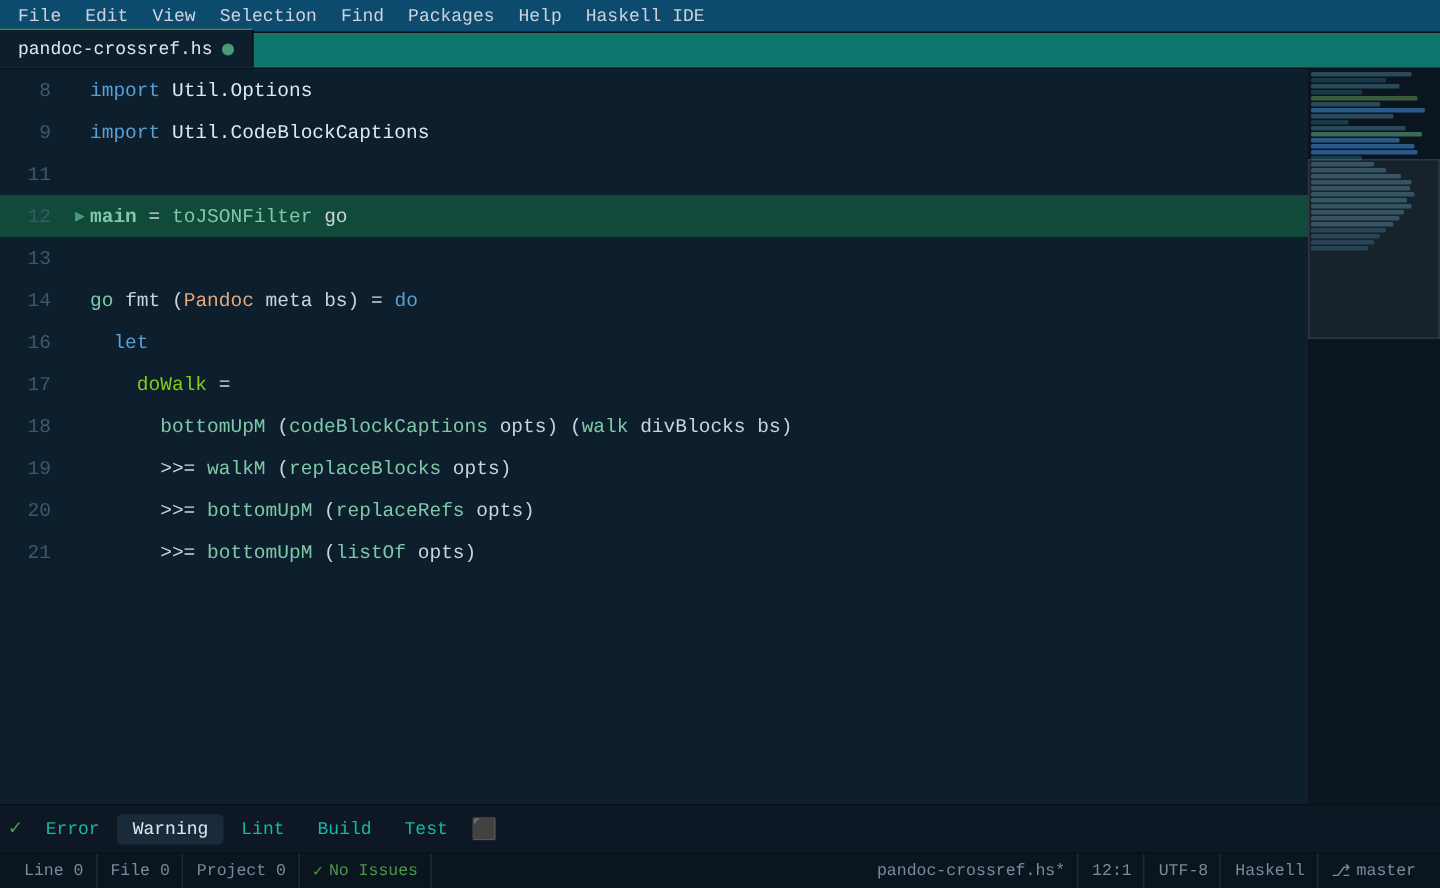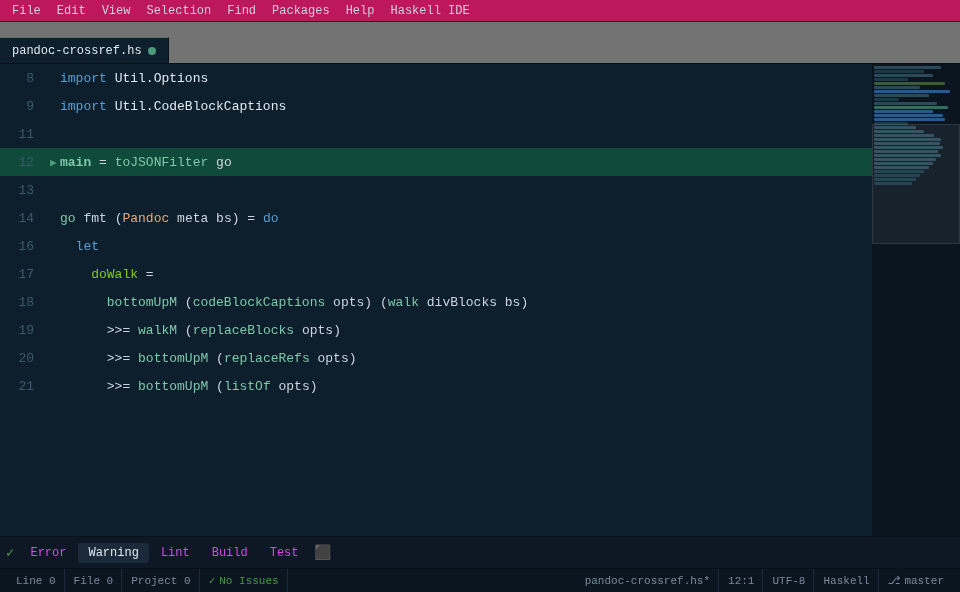--- a/index.html
+++ b/index.html
@@ -12,39 +12,39 @@
       color: #cdd3de;
       overflow: hidden;
       display: flex;
       flex-direction: column;
     }
 
     
     .menu-bar {
       display: flex;
       align-items: center;
-      background: #be185d;
+      background: #0c4a6e;
       border-bottom: 1px solid #0a0f1a;
       height: 22px;
       padding: 0 4px;
       flex-shrink: 0;
     }
     .menu-item {
       padding: 2px 8px;
       color: #cdd3de;
       font-size: 12px;
       cursor: pointer;
       white-space: nowrap;
     }
 
     
     .tab-bar {
       display: flex;
-      background: #737373;
-      height: 42px;
+      background: #0f766e;
+      height: 24px;
       align-items: flex-end;
       flex-shrink: 0;
       border-bottom: 1px solid #0a0f1a;
     }
     .tab {
       display: flex;
       align-items: center;
       padding: 4px 12px;
       background: #1a2d3e;
       color: #aab4c4;
@@ -162,21 +162,21 @@
       height: 32px;
       border-top: 1px solid #0a0f1a;
       padding: 0 6px;
       gap: 2px;
       flex-shrink: 0;
     }
 
     .panel-tab {
       padding: 3px 10px;
       font-size: 12px;
-      color: #d946ef;
+      color: #14b8a6;
       cursor: pointer;
       border-radius: 3px;
     }
 
     .panel-tab.active {
       background: #1a2a3a;
       color: #e0e8f0;
     }
 
     .panel-checkmark {

